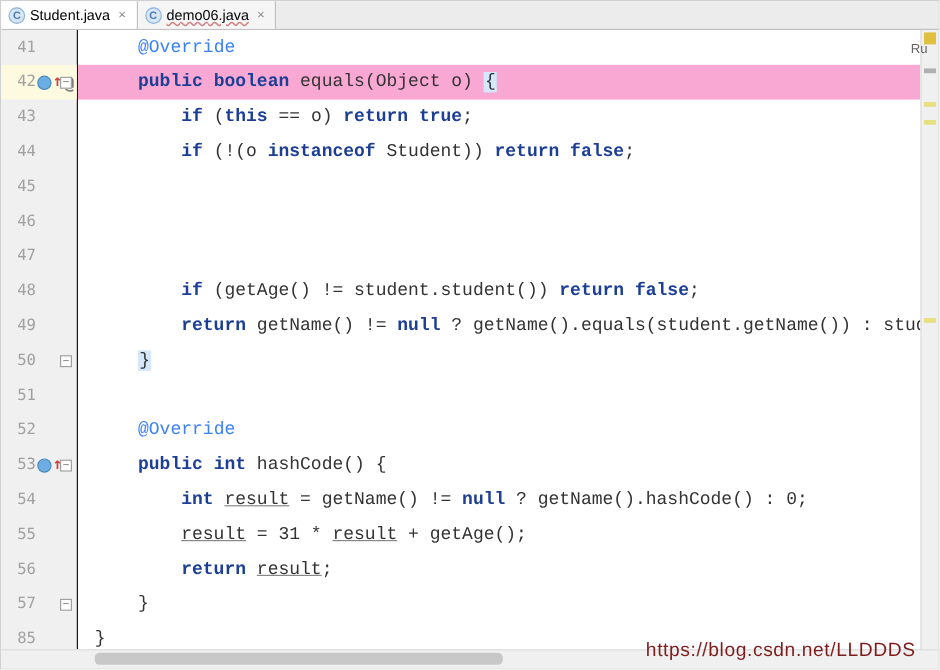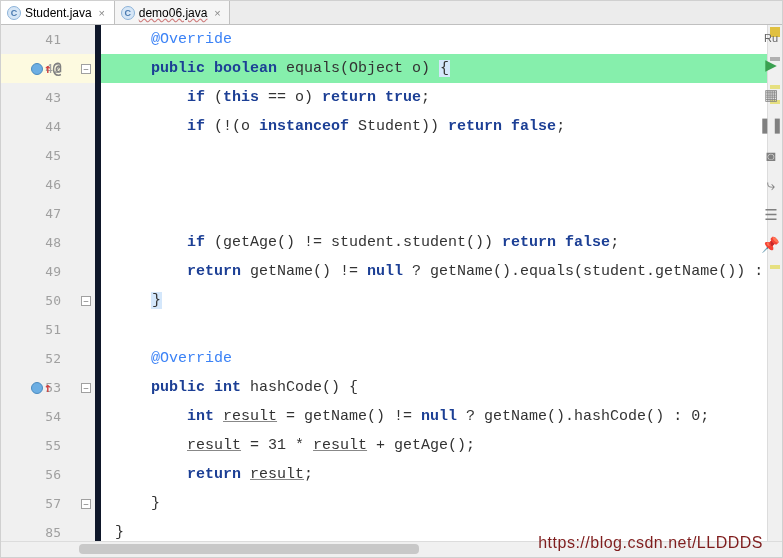--- a/index.html
+++ b/index.html
@@ -5,40 +5,40 @@
 * { box-sizing: border-box; margin: 0; padding: 0; }
 body { font-family: "Microsoft YaHei", Arial, sans-serif; font-size: 14px; background: #fff; width: 783px; height: 558px; overflow: hidden; position: relative; }
 .container { display: flex; flex-direction: column; height: 100%; border: 1px solid #d0d0d0; }
 .tabs { display: flex; height: 24px; background: #ececec; border-bottom: 1px solid #c0c0c0; align-items: center; }
 .tab { display: flex; align-items: center; height: 100%; padding: 0 6px; border-right: 1px solid #c0c0c0; background: #f5f5f5; font-size: 12px; cursor: pointer; gap: 4px; }
 .tab.active { background: #fff; }
 .tab-icon { width: 14px; height: 14px; border-radius: 50%; background: #d6e6f6; border: 1px solid #8db3d9; display: inline-flex; align-items: center; justify-content: center; font-size: 9px; color: #4a7ab0; font-weight: bold; }
 .tab-close { width: 12px; height: 12px; font-size: 11px; color: #888; display: inline-flex; align-items: center; justify-content: center; }
 .tab.modified .tab-label { text-decoration: wavy underline #d08080; }
 .main { display: flex; flex: 1; overflow: hidden; }
-.gutter { width: 100px; background: #f0f0f0; border-right: 6px solid #0f172a; font-family: Consolas, monospace; font-size: 13px; color: #a0a0a0; position: relative; }
+.gutter { width: 64px; background: #f0f0f0; border-right: 1px solid #0f172a; font-family: Consolas, monospace; font-size: 13px; color: #a0a0a0; position: relative; }
 .gutter-line { height: 29px; display: flex; align-items: center; justify-content: flex-end; padding-right: 34px; position: relative; }
 .gutter-line.hl { background: #fdfae0; padding-left: 29px; }
 .gutter-mark { position: absolute; left: 30px; display: flex; align-items: center; gap: 1px; }
 .recur { width: 12px; height: 12px; border-radius: 50%; background: #6caee3; border: 1px solid #4a8bc0; display: inline-block; }
 .arrowup { color: #d04040; font-weight: bold; font-size: 13px; }
 .at { color: #808080; font-weight: bold; font-size: 15px; }
 .fold { position: absolute; right: 4px; top: 50%; transform: translateY(-50%); width: 10px; height: 10px; border: 1px solid #a0a0a0; font-size: 9px; line-height: 8px; text-align: center; color: #808080; background: #fff; cursor: pointer; }
 .code { flex: 1; font-family: Consolas, "Courier New", monospace; font-size: 15px; background: #fff; position: relative; overflow: hidden; }
 .code-line { height: 29px; display: flex; align-items: center; padding-left: 14px; white-space: pre; color: #333; }
-.code-line.hl { background: #86efac; }
+.code-line.hl { background: #f9a8d4; }
 .kw { color: #1c3f95; font-weight: bold; }
 .ann { color: #3b82f6; }
 .brace-hl { background: #d4e7fb; padding: 0 1px; }
 .underline { text-decoration: underline; text-decoration-color: #888; }
 .right-bar { width: 15px; background: #f0f0f0; border-left: 1px solid #dcdcdc; position: relative; }
 .mark-err { position: absolute; top: 2px; left: 2px; width: 10px; height: 10px; background: #e0c040; }
 .mark-warn { position: absolute; left: 2px; width: 10px; height: 4px; background: #e6e080; }
 .mark-cur { position: absolute; left: 2px; width: 10px; height: 4px; background: #b0b0b0; }
-.side-tools { position: absolute; right: 0; top: 24px; width: 24px; display: flex; flex-direction: column; align-items: center; gap: 12px; padding-top: 8px; }
+.side-tools { position: absolute; right: 0; top: 24px; width: 24px; display: flex; flex-direction: row; align-items: center; gap: 12px; padding-top: 8px; }
 .side-label { font-size: 11px; color: #666; }
 .tool-icon { width: 18px; height: 18px; display: flex; align-items: center; justify-content: center; font-size: 15px; color: #808080; cursor: pointer; }
 .tool-icon.green { color: #3aa050; }
 .watermark { position: absolute; bottom: 6px; right: 20px; font-size: 16px; color: #7f1d1d; font-family: Arial; letter-spacing: 0.5px; pointer-events: none; }
 .hscroll { height: 16px; background: #f0f0f0; border-top: 1px solid #dcdcdc; position: relative; }
 .hscroll-thumb { position: absolute; left: 78px; top: 2px; width: 340px; height: 10px; background: #c8c8c8; border-radius: 4px; }
 </style>
 </head>
 <body>
 

